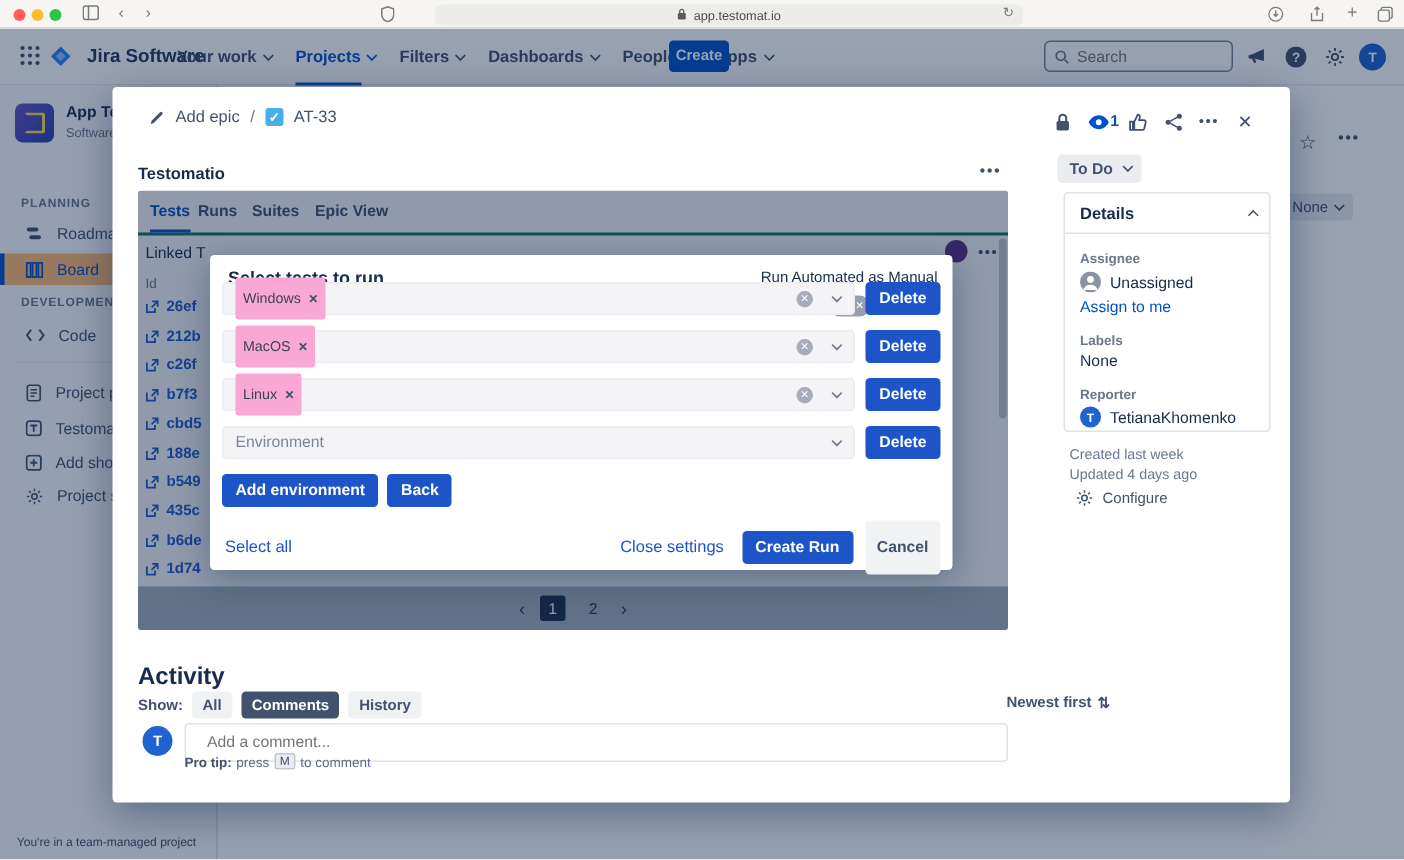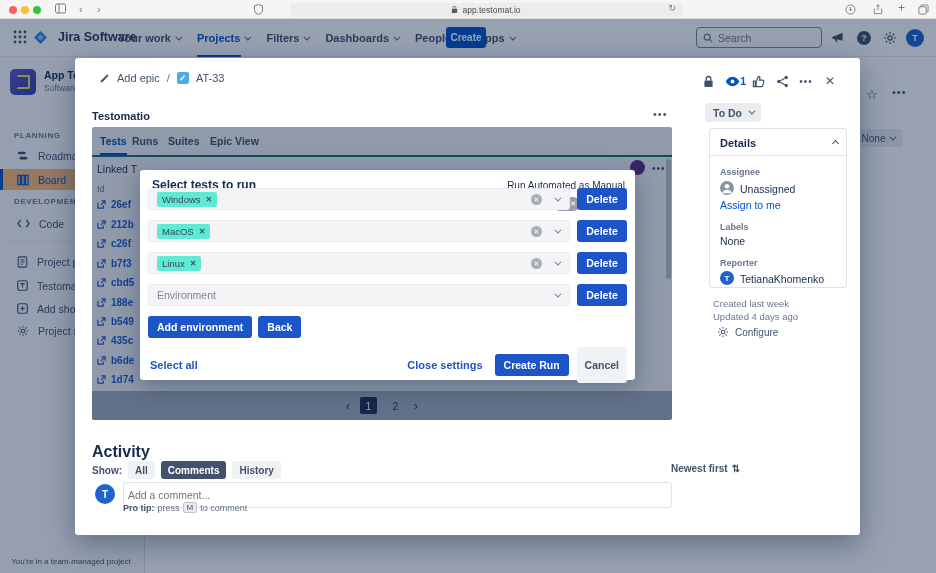--- a/index.html
+++ b/index.html
@@ -79,49 +79,49 @@
   .widget-dim { position:absolute; inset:0; background:rgba(9,30,66,0.45); }
   
   .dialog { position:absolute; left:65px; top:112px; width:495px; height:210px; background:#fff; border-radius:3px; box-shadow:0 6px 22px rgba(9,30,66,.35); z-index:12; }
   .dtitle { position:absolute; left:12px; top:8px; font-size:12px; font-weight:700; color:#172B4D; }
   .dtoggle { position:absolute; right:10px; top:10px; display:flex; align-items:center; gap:6px; font-size:10px; color:#172B4D;flex-direction:column; }
   .togglepill { width:27px; height:14px; border-radius:8px; background:#97a0af; position:relative; cursor:pointer; }
   .togglepill .knob { position:absolute; left:2px; top:2px; width:10px; height:10px; border-radius:50%; background:#fff; }
   .togglepill .tx { position:absolute; right:3.5px; top:2.5px; font-size:7px; color:#fff; }
   .drow { position:absolute; left:8px; right:8px; height:22px; display:flex; align-items:center; gap:7px; }
   .dfield { flex:1; height:22px; background:#f4f4f6; border:1px solid #ebecf0; border-radius:3px; display:flex; align-items:center; padding:0 8px; gap:6px; }
-  .tagchip { height:15px; background:#5eead4; border-radius:2px; display:flex; align-items:center; gap:5px; padding:0 5px; font-size:9.5px; color:#3b4354; }
+  .tagchip { height:28px; background:#f9a8d4; border-radius:2px; display:flex; align-items:center; gap:5px; padding:0 5px; font-size:9.5px; color:#3b4354; }
   .tagx { font-size:8px; color:#42526E; font-weight:700; cursor:pointer; }
   .clearo { margin-left:auto; width:11px; height:11px; border-radius:50%; background:#a5adba; color:#fff; font-size:7px; line-height:11px; text-align:center; cursor:pointer; }
   .fieldchev { color:#6B778C; margin-left:6px; margin-right:2px; }
   .fieldchev.noclr { margin-left:auto; }
   .placeholder { font-size:10.5px; color:#7A869A; }
   .bluebtn { height:22px; background:#1d55c8; color:#fff; border:none; border-radius:3px; font-size:10.5px; font-weight:600; font-family:inherit; padding:0 9px; cursor:pointer; }
   .delbtn { width:50px; flex:0 0 50px; }
   .dbtns { position:absolute; left:8px; top:146px; display:flex; gap:6px; }
   .dfoot { position:absolute; left:10px; right:8px; top:183px; height:24px; display:flex; align-items:center; }
-  .bluelink { color:#1d55c8; font-size:11px; font-weight:700; cursor:pointer; }
+  .bluelink { color:#1d55c8; font-size:11px; font-weight:400; cursor:pointer; }
   .cancelbtn { height:36px; background:#f1f2f4; color:#42526E; border:none; border-radius:3px; font-size:10.5px; font-weight:600; font-family:inherit; padding:0 8px; cursor:pointer; }
   
   .details { position:absolute; left:634px; top:70px; width:138px; height:160px; background:#fff; border:1px solid #dfe1e6; border-radius:3px; }
   .dethead { position:absolute; left:10px; right:8px; top:8px; display:flex; align-items:center; justify-content:space-between; font-size:11px; font-weight:700; color:#172B4D; }
   .detdiv { position:absolute; left:0; right:0; top:26px; height:1px; background:#dfe1e6; }
   .detlbl { position:absolute; left:10px; font-size:9px; font-weight:700; color:#6B778C; }
   .detval { position:absolute; left:10px; font-size:10.5px; color:#172B4D; display:flex; align-items:flex-end; gap:6px; }
   .detlink { position:absolute; left:10px; font-size:10.5px; color:#0052CC; cursor:pointer; }
   .meta { position:absolute; left:638px; font-size:9.5px; color:#6B778C; }
   .configrow { position:absolute; left:642px; top:268px; display:flex; align-items:center; gap:6px; font-size:10px; color:#42526E; cursor:pointer; }
   
   .act-title { position:absolute; left:17px; top:385px; font-size:16px; font-weight:700; color:#172B4D; }
   .act-row { position:absolute; left:17px; top:403px; display:flex; align-items:center; gap:6px; font-size:10px; color:#42526E; }
   .fchip { height:18px; padding:0 7px; border-radius:3px; background:#f0f1f3; display:flex; align-items:center; font-size:10px; font-weight:600; color:#42526E; cursor:pointer; }
   .fchip.sel { background:#42526E; color:#fff; }
   .sortlbl { position:absolute; left:596px; top:405px; font-size:10px; font-weight:600; color:#42526E; display:flex; gap:4px; cursor:pointer; }
   .cmt-avatar { position:absolute; left:20px; top:426px; width:20px; height:20px; font-size:10px; }
-  .cmt-box { position:absolute; left:48px; top:424px; width:549px; height:26px; border:1px solid #dfe1e6; border-radius:3px; display:flex; align-items:center; padding:0 4px; }
+  .cmt-box { position:absolute; left:48px; top:424px; width:549px; height:26px; border:1px solid #dfe1e6; border-radius:3px; display:flex; align-items:center; padding:0 14px; }
   .cmt-box input { border:none; outline:none; width:100%; font-size:10.5px; color:#42526E; font-family:inherit; background:transparent; }
   .protip { position:absolute; left:48px; top:444px; font-size:9px; color:#5e6c84; display:flex; align-items:center; gap:3px; }
   .protip b { color:#42526E; }
   .kbd { display:inline-block; padding:0 3px; background:#ebecf0; border-radius:2px; border:1px solid #c1c7d0; font-size:8px; color:#42526E; }
   svg { display:block; }
 </style>
 </head>
 <body>
 
 <div class="stage">

